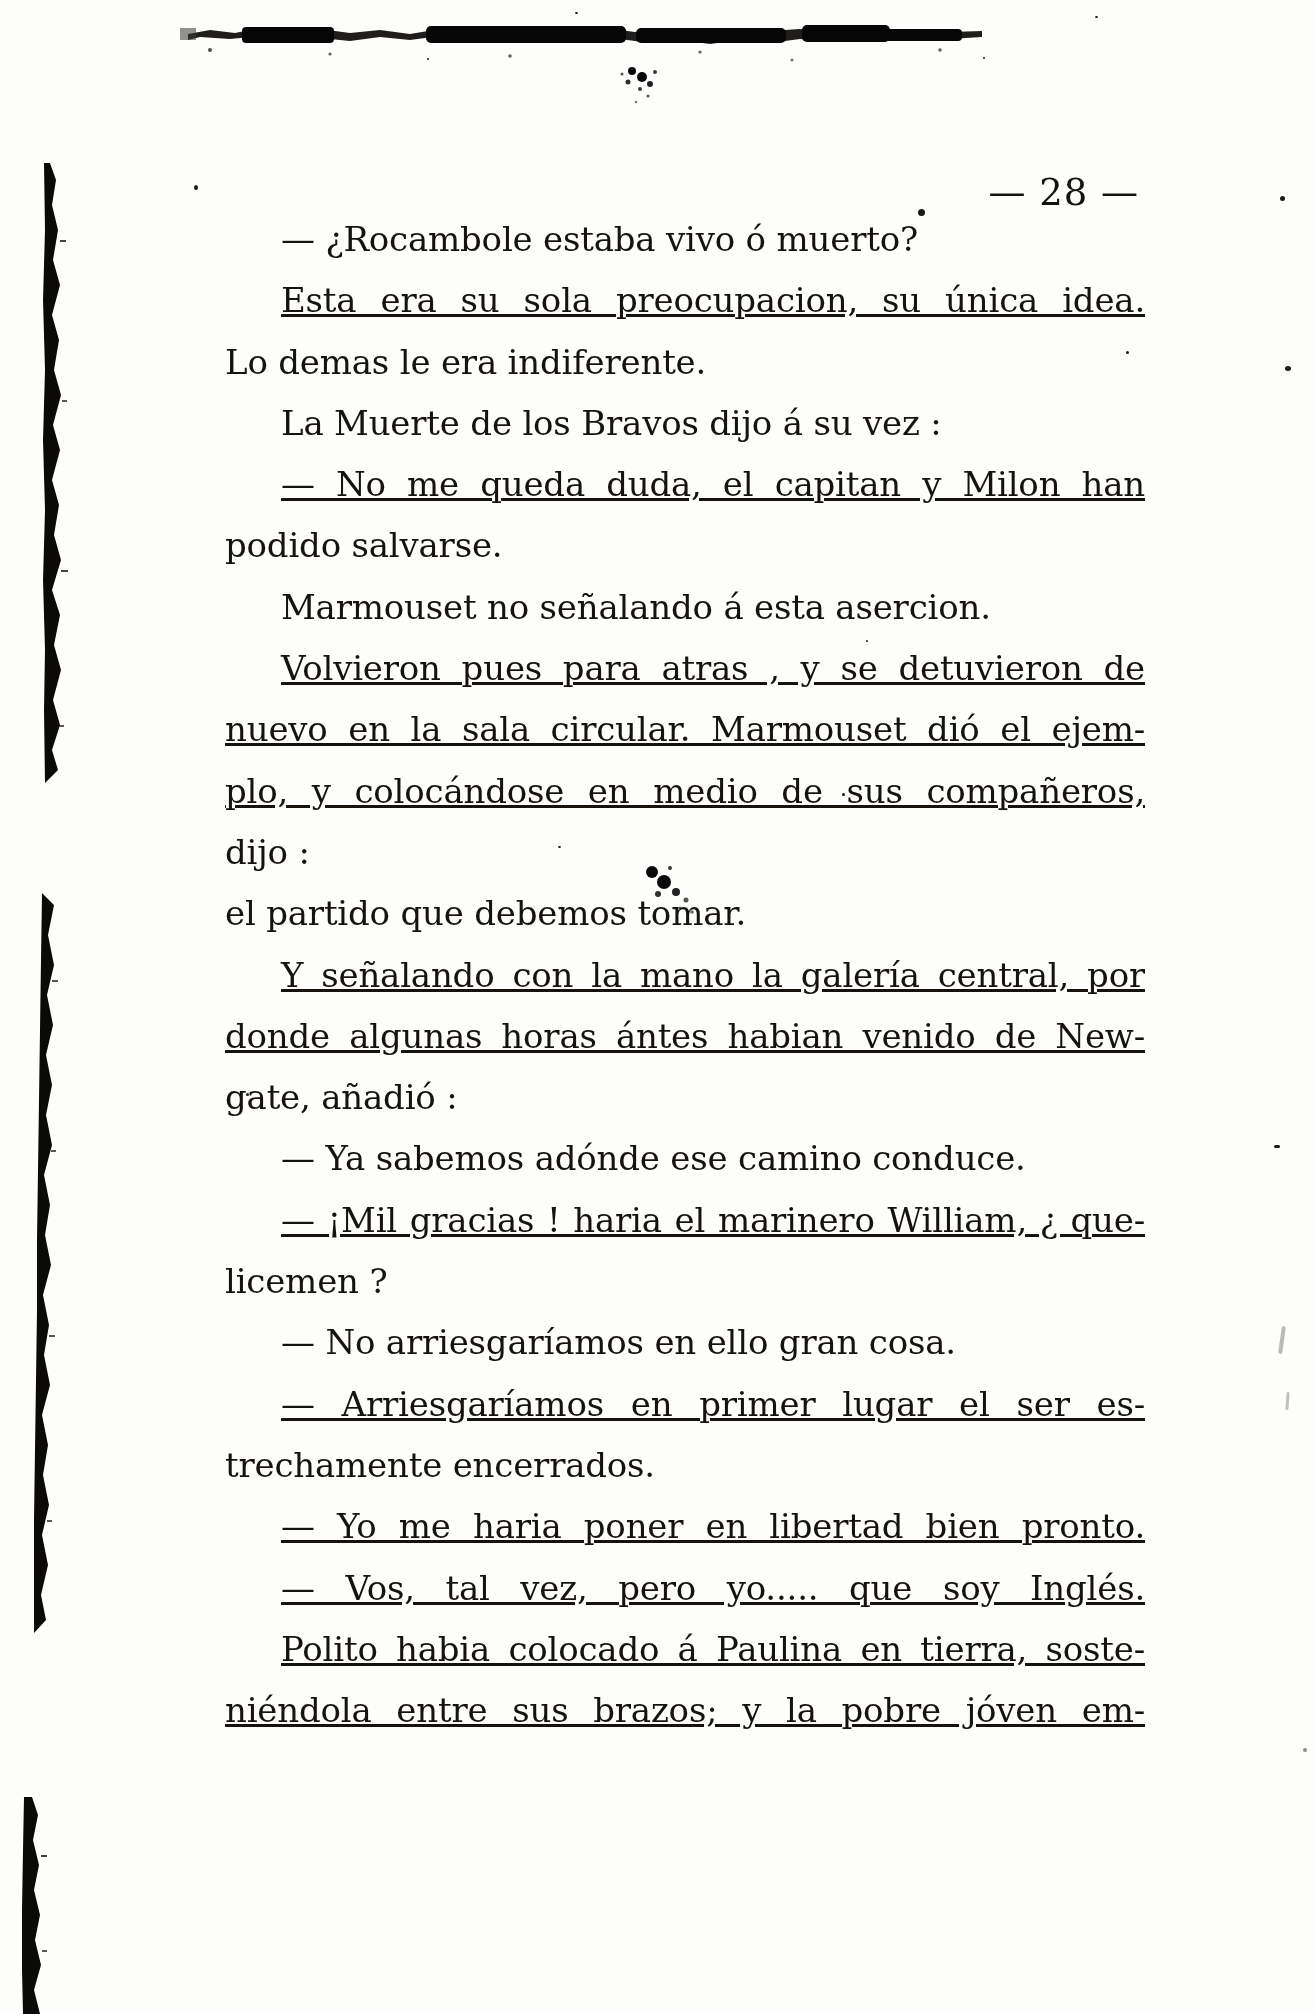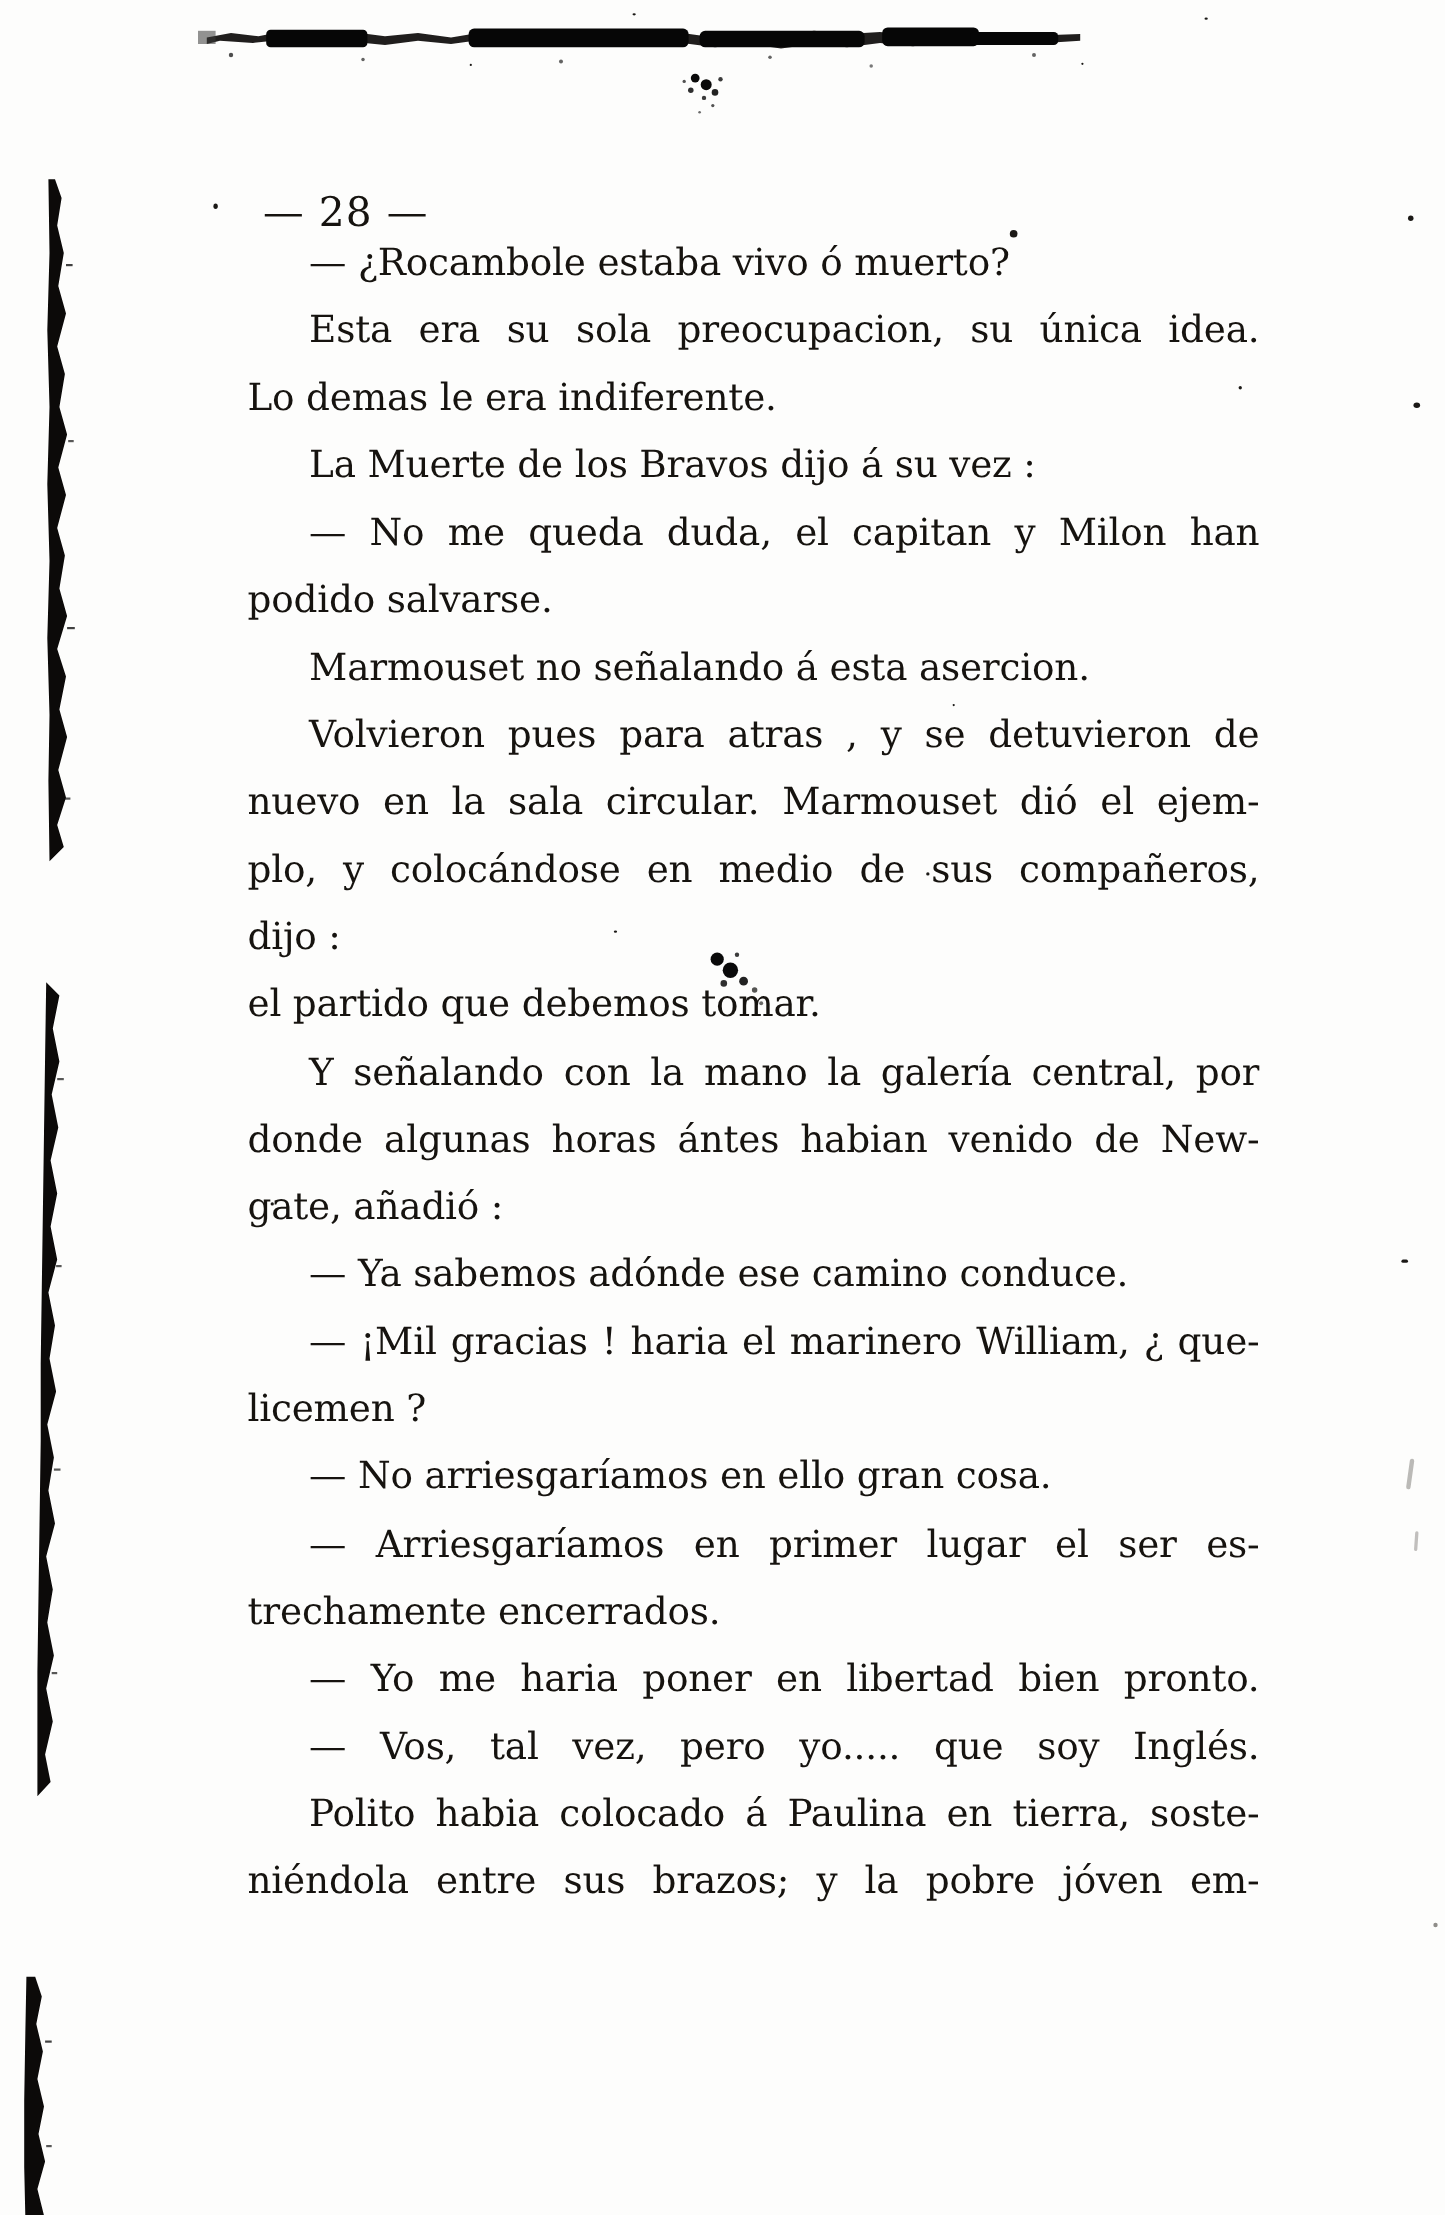--- a/index.html
+++ b/index.html
@@ -10,36 +10,36 @@
   body{
     width:1314px;height:2014px;
     background:var(--paper);
     overflow:hidden;
     font-family:"DejaVu Serif","Liberation Serif",serif;
     color:var(--ink);
   }
   .page{position:relative;width:1314px;height:2014px;}
 
   .page-number{
-    position:absolute;left:239px;top:162px;width:920px;height:62px;
-    line-height:62px;text-align:left;
+    position:absolute;left:219px;top:162px;width:920px;height:62px;
+    line-height:62px;text-align:right;
     font-size:37px;letter-spacing:1px;
   }
 
   .text-block{
     position:absolute;left:225px;top:209px;width:920px;
     font-size:34px;letter-spacing:-0.2px;
   }
   .line{
     height:61.3px;line-height:61.3px;
     overflow:hidden;
     white-space:normal;
   }
   .line.indent{padding-left:56px;}
-  .line.justify{text-align:justify;}
+  .line.justify{text-align:justify;text-decoration:underline;}
   .line.justify::after{content:"";display:inline-block;width:100%;height:0;}
 
   svg.artifact{position:absolute;display:block;}
 
   .speck{position:absolute;background:#1b1916;border-radius:50%;}
   .speck.gray{background:#8f8d89;}
   .dash-mark{position:absolute;background:#8f8d89;border-radius:2px;}
 </style>
 </head>
 <body>

